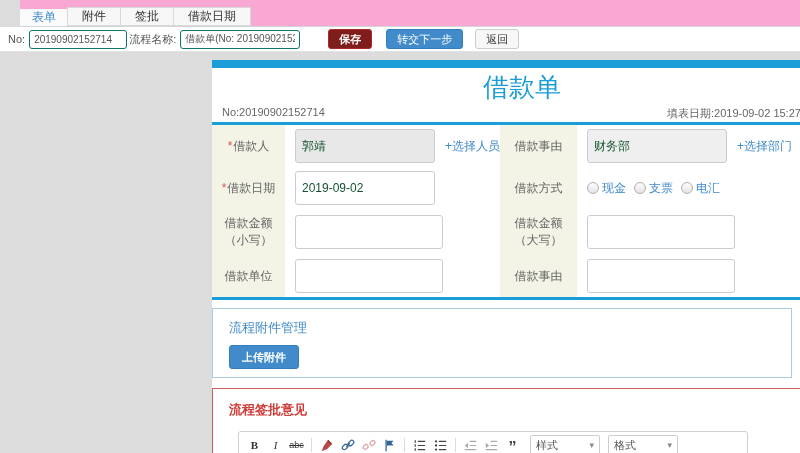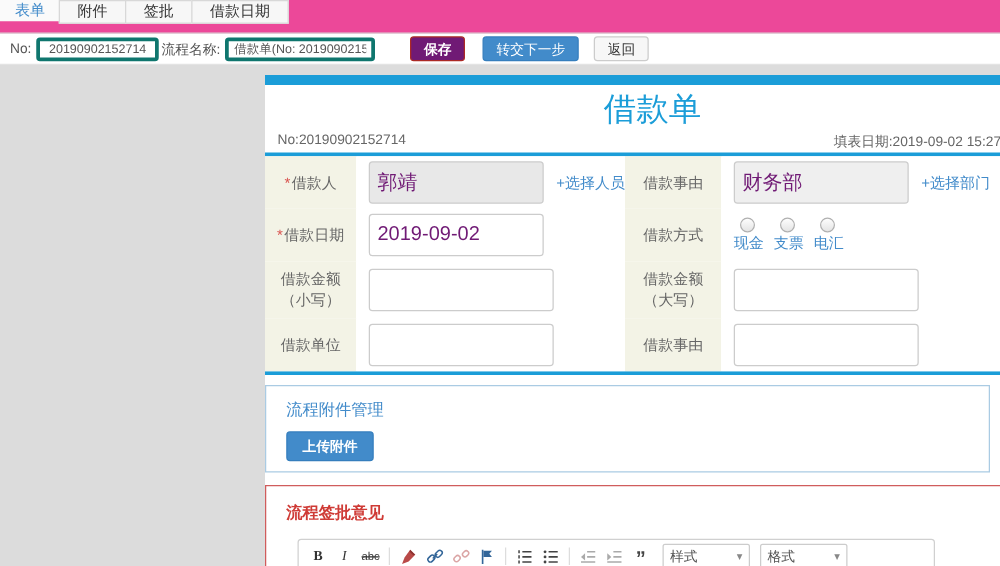--- a/index.html
+++ b/index.html
@@ -2,64 +2,64 @@
 <html><head>
 <meta charset="utf-8">
 <style>
   * { margin:0; padding:0; box-sizing:border-box; }
   html,body { width:800px; height:453px; overflow:hidden; }
   body {
     font-family:"Liberation Sans","DejaVu Sans",sans-serif;
     background:#dcdcdc; font-size:12px; color:#333;
   }
   
-  .tabbar { height:27px; background:#ec4899; border-bottom:1px solid #d5d5d5;
-            display:flex; align-items:flex-start; }
+  .tabbar { height:27px; background:#f9a8d4; border-bottom:1px solid #d5d5d5;
+            display:flex; align-items:flex-end;margin-left:20px; }
   .tab { display:flex; align-items:center; padding:0 14px; font-size:12px;
          color:#333; background:#f7f7f7; border:1px solid #d8d8d8; margin-left:-1px;
          cursor:pointer; }
   .tab.active { color:#428bca; background:#fafafa; border:none; margin-left:0; padding:0 12px; }
   
   .actionbar { height:25px; background:#fff; border-bottom:1px solid #e3e3e3;
                display:flex; align-items:center; padding:0 6px; }
   .actionbar label { color:#555; font-size:11px; margin:0 4px 0 2px; white-space:nowrap; }
-  .actionbar input { height:19px; border:3px solid #0f766e; border-radius:3px;
+  .actionbar input { height:19px; border:1px solid #0f766e; border-radius:3px;
                      font-size:10px; padding:0 4px; color:#555;
-                     font-family:"Liberation Sans","DejaVu Sans",sans-serif;text-align:center; }
+                     font-family:"Liberation Sans","DejaVu Sans",sans-serif; }
   .in-no { width:98px; }
   .in-flow { width:120px; }
   .btn { height:20px; font-size:11px; border-radius:3px; padding:0 10px;
          cursor:pointer; border:1px solid #ccc; background:#fff; color:#333;
          font-family:"Liberation Sans","DejaVu Sans",sans-serif; }
-  .btn-danger { background:#701a75; border-color:#ac2925; color:#fff; margin-left:28px; font-weight:bold; }
+  .btn-danger { background:#7f1d1d; border-color:#ac2925; color:#fff; margin-left:28px; font-weight:bold; }
   .btn-primary { background:#428bca; border-color:#357ebd; color:#fff; margin-left:14px; font-weight:normal; }
   .btn-default { margin-left:12px; background:#f7f7f7; }
   
   .main-panel { margin:8px 0 0 212px; width:620px; background:#fff; padding-bottom:30px; }
   .top-accent { height:8px; background:#1b9dd8; }
   .doc-title { text-align:center; color:#1b9dd8; font-size:26px; line-height:30px; margin:4px 0 2px; }
   .meta-row { position:relative; height:18px; font-size:11px; color:#666; }
   .meta-no { position:absolute; left:10px; top:2px; }
   .meta-date { position:absolute; left:455px; top:2px; white-space:nowrap; }
   
   .ftable { display:grid; grid-template-columns:73px 215px 77px auto;
             border-top:3px solid #1b9dd8; border-bottom:3px solid #1b9dd8; }
   .lc { background:#f3f3e6; color:#666; display:flex; align-items:center;
         justify-content:center; text-align:center; padding:6px 4px; line-height:17px; }
   .vc { display:flex; align-items:center; padding:4px 4px 4px 10px; background:#fff; }
   .req { color:#d9534f; margin-right:1px; }
   .f-input { height:24px; border:1px solid #ccc; border-radius:3px; padding:16px 6px;
-             font-size:16px; color:#701a75; width:140px;
+             font-size:12px; color:#14532d; width:140px;
              font-family:"Liberation Sans","DejaVu Sans",sans-serif; }
   .f-input.ro { background:#e8e8e8; }
   .f-input.ro2 { background:#efefef; }
   .f-input.wide { width:148px; }
   .sel-link { color:#428bca; font-size:12px; text-decoration:none; margin-left:10px; white-space:nowrap; }
   .radio-group { display:flex; align-items:center; gap:8px; }
-  .radio-opt { display:flex; align-items:center; cursor:pointer;flex-direction:column; }
+  .radio-opt { display:flex; align-items:center; cursor:pointer; }
   .radio-dot { width:12px; height:12px; border:1px solid #b0b0b0; border-radius:50%;
                background:linear-gradient(#fdfdfd,#e4e4e4); margin-right:3px; }
   .radio-opt span.rlbl { color:#428bca; }
   
   .attach-panel { margin-top:8px; width:580px; border:1px solid #aacbe3; background:#fff;
                   padding:10px 6px 8px 16px; }
   .attach-heading { color:#428bca; font-weight:normal; font-size:13px; }
   .alert-warning { margin-top:8px; background:#fcf8e3; border:1px solid #ece2bd;
                    border-radius:3px; padding:7px 12px; color:#857b55; font-size:11px; }
   .btn-upload { margin-top:8px; height:24px; background:#428bca; border:1px solid #357ebd;

